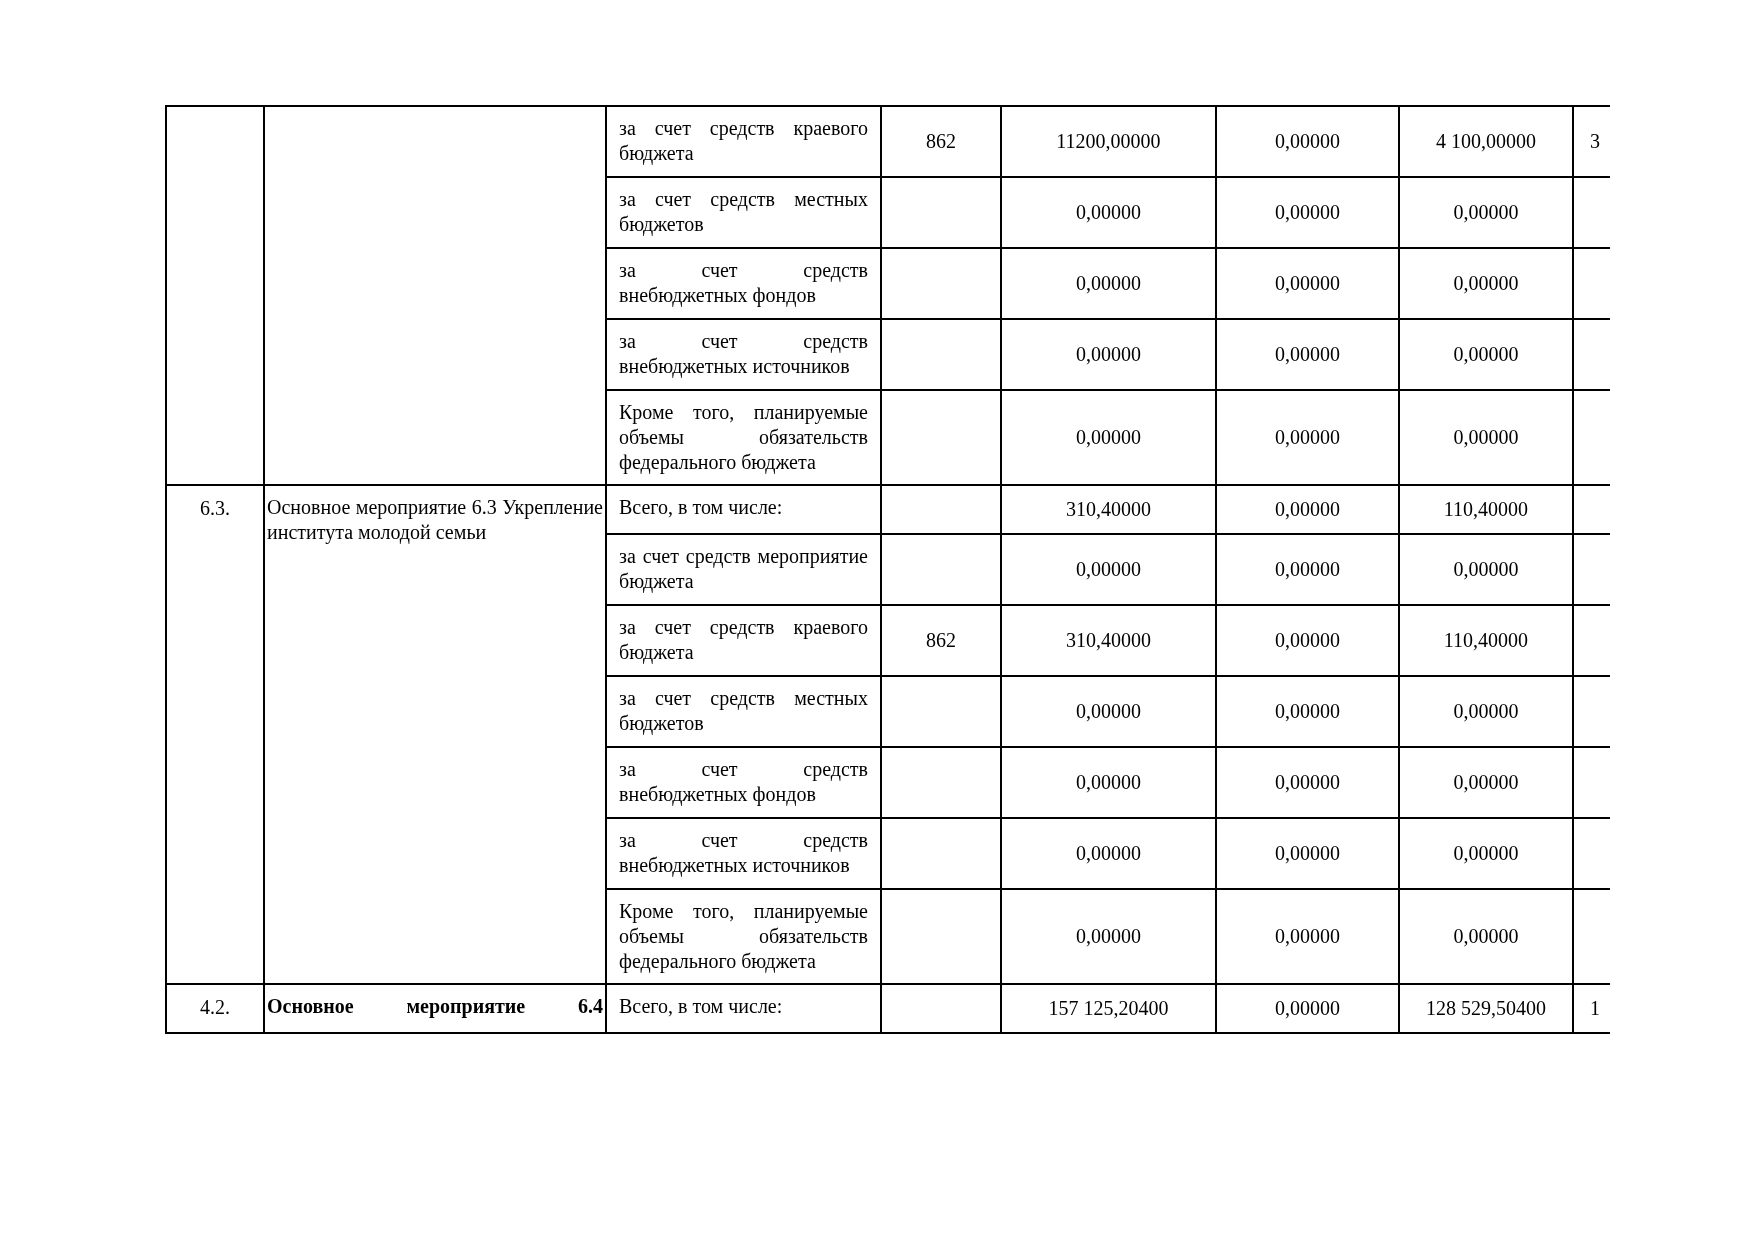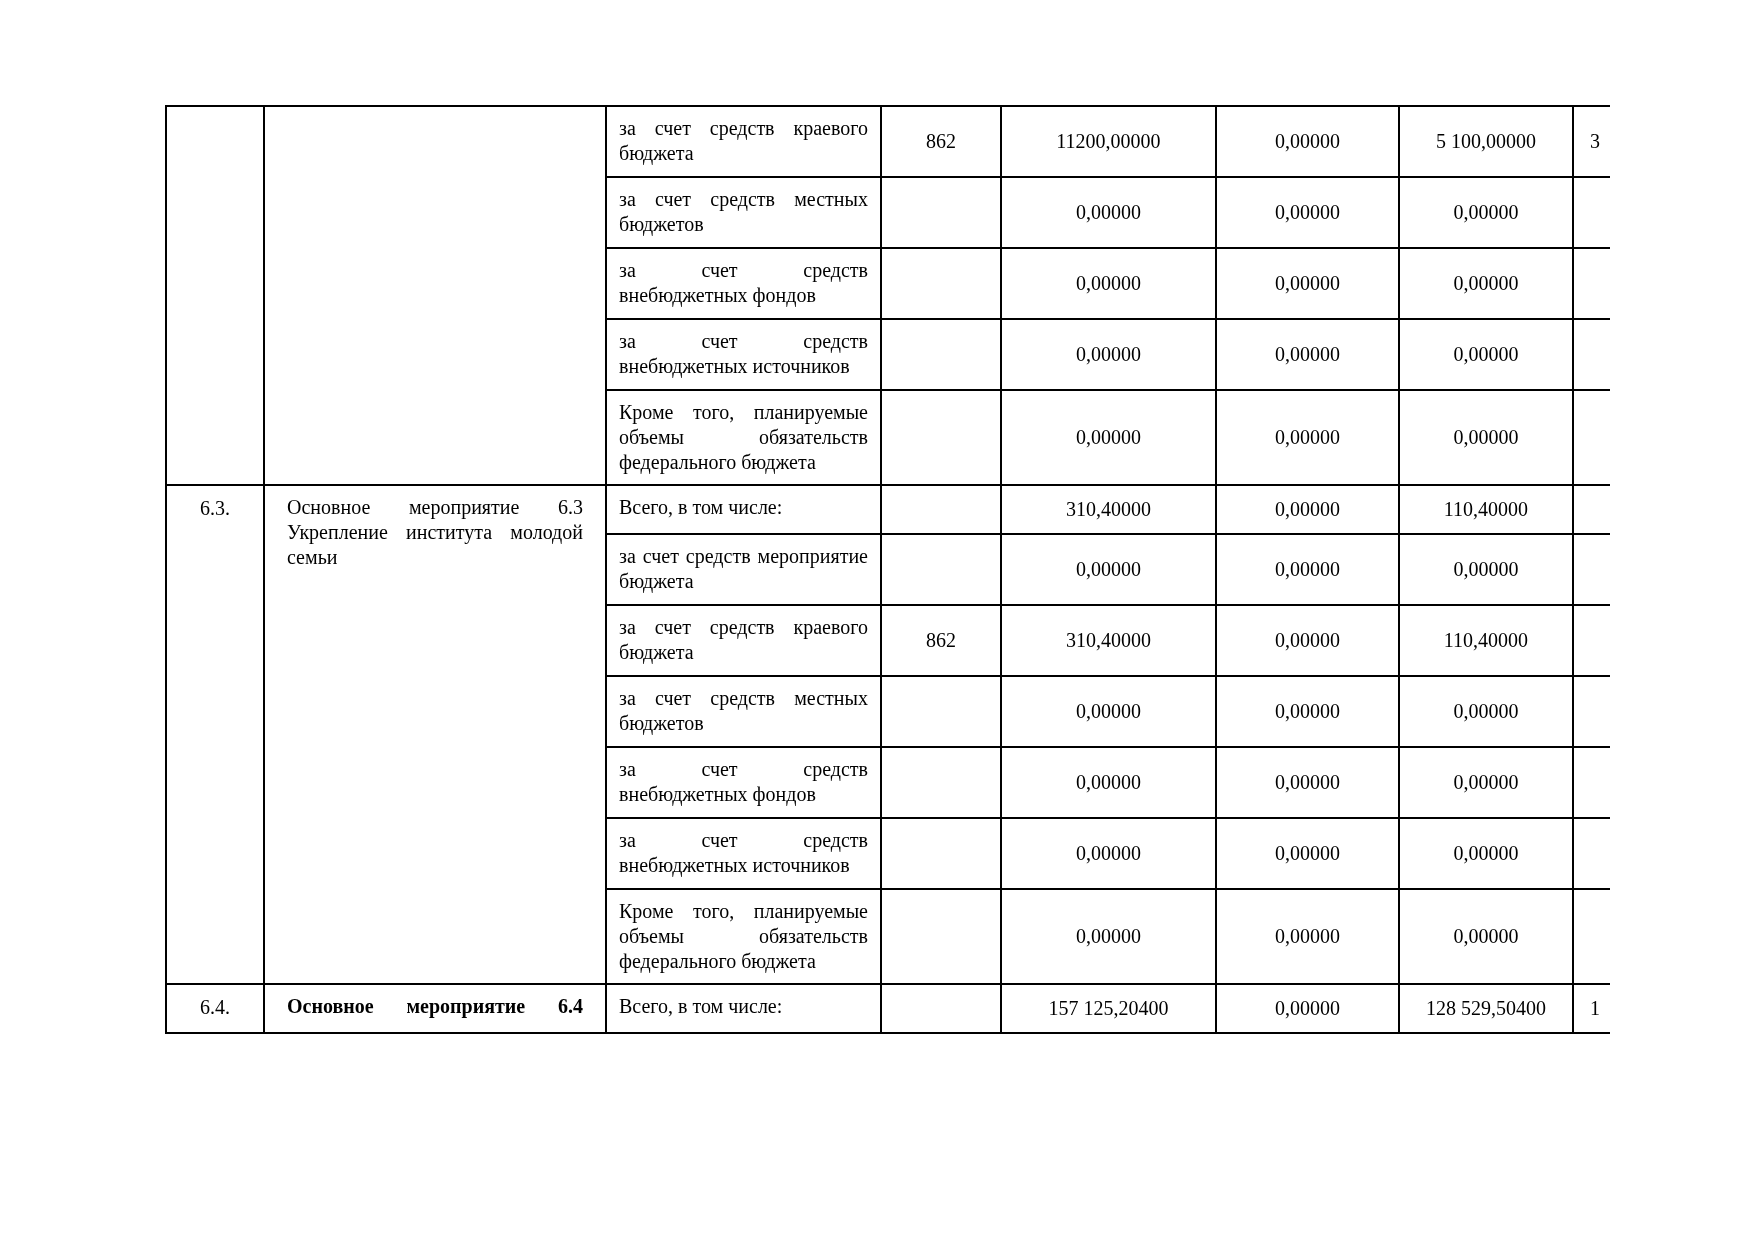--- a/index.html
+++ b/index.html
@@ -46,21 +46,21 @@
 
   td.c-no {
     vertical-align: top;
     text-align: center;
     padding: 10px 20px;
     border-radius: 30px;
   }
   td.c-desc {
     vertical-align: top;
     text-align: justify;
-    padding: 9px 22px;
+    padding: 9px 2px;
   }
   td.c-desc.justify-last {
     text-align-last: justify;
     font-weight: bold;
   }
   td.c-label {
     vertical-align: top;
     text-align: justify;
     padding: 9px 12px;
   }
@@ -92,21 +92,21 @@
       </colgroup>
       <tbody>
 
         <tr class="h71">
           <td class="c-no" rowspan="5"></td>
           <td class="c-desc" rowspan="5"></td>
           <td class="c-label">за счет средств краевого бюджета</td>
           <td class="c-num">862</td>
           <td class="c-num">11200,00000</td>
           <td class="c-num">0,00000</td>
-          <td class="c-num">5 100,00000</td>
+          <td class="c-num">4 100,00000</td>
           <td class="c-num c-partial">3</td>
         </tr>
         <tr class="h71">
           <td class="c-label">за счет средств местных бюджетов</td>
           <td class="c-num"></td>
           <td class="c-num">0,00000</td>
           <td class="c-num">0,00000</td>
           <td class="c-num">0,00000</td>
           <td class="c-num c-partial"></td>
         </tr>
@@ -188,21 +188,21 @@
         <tr class="h95">
           <td class="c-label">Кроме того, планируемые объемы обязательств федерального бюджета</td>
           <td class="c-num"></td>
           <td class="c-num">0,00000</td>
           <td class="c-num">0,00000</td>
           <td class="c-num">0,00000</td>
           <td class="c-num c-partial"></td>
         </tr>
 
         <tr class="h49">
-          <td class="c-no">6.4.</td>
+          <td class="c-no">4.2.</td>
           <td class="c-desc justify-last">Основное мероприятие 6.4</td>
           <td class="c-label">Всего, в том числе:</td>
           <td class="c-num"></td>
           <td class="c-num">157 125,20400</td>
           <td class="c-num">0,00000</td>
           <td class="c-num">128 529,50400</td>
           <td class="c-num c-partial">1</td>
         </tr>
 
       </tbody>

